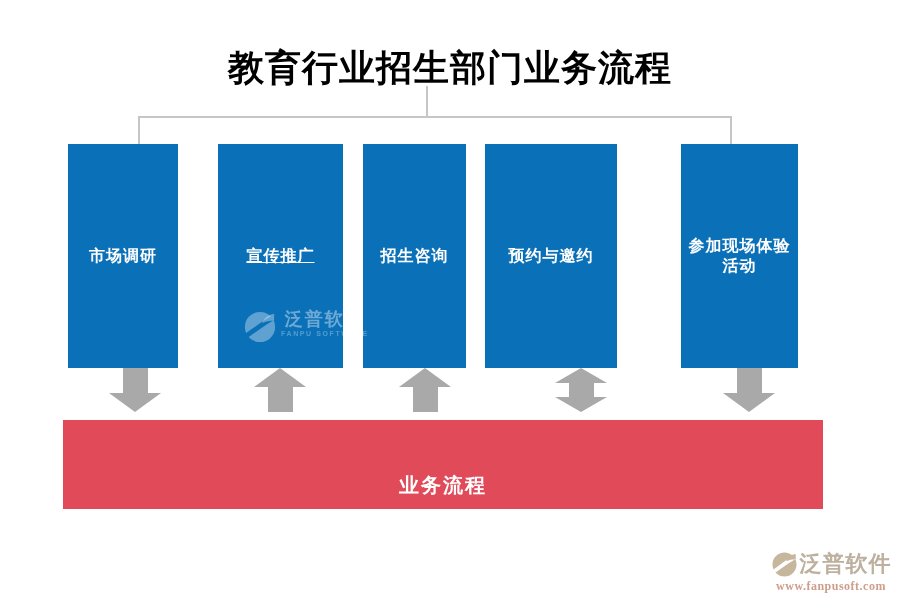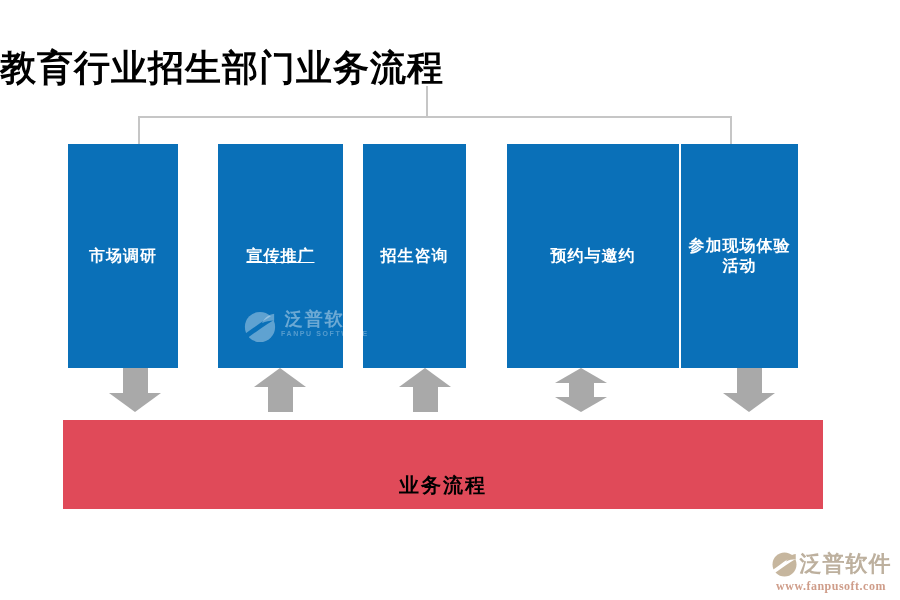--- a/index.html
+++ b/index.html
@@ -4,40 +4,41 @@
 <style>
   html,body{margin:0;padding:0;}
   body{
     width:900px;height:600px;position:relative;overflow:hidden;
     background:#ffffff;
     font-family:"Liberation Sans","DejaVu Sans",sans-serif;
     --blue:#0a70b8; --red:#e04a59; --arrow:#a9a9a9; --line:#c6c6c6;
   }
   .page-title{
     position:absolute;left:0;top:44px;width:900px;
+    text-align:center;
     font-family:"Liberation Serif","DejaVu Serif",serif;
     font-weight:bold;font-size:36px;color:#000;letter-spacing:1px;
   }
   
   .cline{position:absolute;background:var(--line);}
   .c-stem{left:426px;top:86px;width:2px;height:31px;}
   .c-horiz{left:138px;top:116px;width:594px;height:2px;}
   .c-drop-l{left:138px;top:116px;width:2px;height:28px;}
   .c-drop-r{left:730px;top:116px;width:2px;height:28px;}
   
   .pbox{
     position:absolute;top:144px;height:224px;background:var(--blue);
     display:flex;align-items:center;justify-content:center;
     color:#fff;font-weight:bold;font-size:16px;line-height:20px;
     text-align:center;white-space:pre-line;letter-spacing:1px;
   }
   .b1{left:68px;width:110px;}
   .b2{left:218px;width:125px;text-decoration:underline;}
   .b3{left:363px;width:103px;}
-  .b4{left:507px;width:172px;}
+  .b4{left:485px;width:132px;}
   .b5{left:681px;width:117px;}
   
   .arrow{
     position:absolute;top:368px;width:52px;height:44px;
     display:flex;flex-direction:column;align-items:center;
   }
   .a1{left:109px;} .a2{left:254px;} .a3{left:399px;} .a4{left:555px;} .a5{left:723px;}
   .arrow .shaft{width:25px;flex:1;background:var(--arrow);}
   .arrow .head{width:0;height:0;flex:0 0 auto;}
   .arrow .head.down{border-left:26px solid transparent;border-right:26px solid transparent;border-top:19px solid var(--arrow);}
@@ -45,21 +46,21 @@
   .arrow.dir-both .head.down{border-top-width:15px;}
   .arrow.dir-both .head.up{border-bottom-width:15px;}
   
   .bottom-bar{
     position:absolute;left:63px;top:420px;width:760px;height:89px;
     background:var(--red);
     display:flex;align-items:flex-end;justify-content:center;
   }
   .bottom-bar .bar-label{
     font-family:"Liberation Serif","DejaVu Serif",serif;
-    font-weight:bold;font-size:20px;color:#000000;
+    font-weight:bold;font-size:20px;color:#ffffff;
     padding-bottom:10px;letter-spacing:2px;
   }
   
   .watermark{
     position:absolute;left:243px;top:310px;
     display:flex;align-items:flex-start;gap:4px;pointer-events:none;
   }
   .watermark .wm-text{display:flex;flex-direction:column;align-items:center;}
   .watermark .wm-brand{
     font-family:"Liberation Serif","DejaVu Serif",serif;

